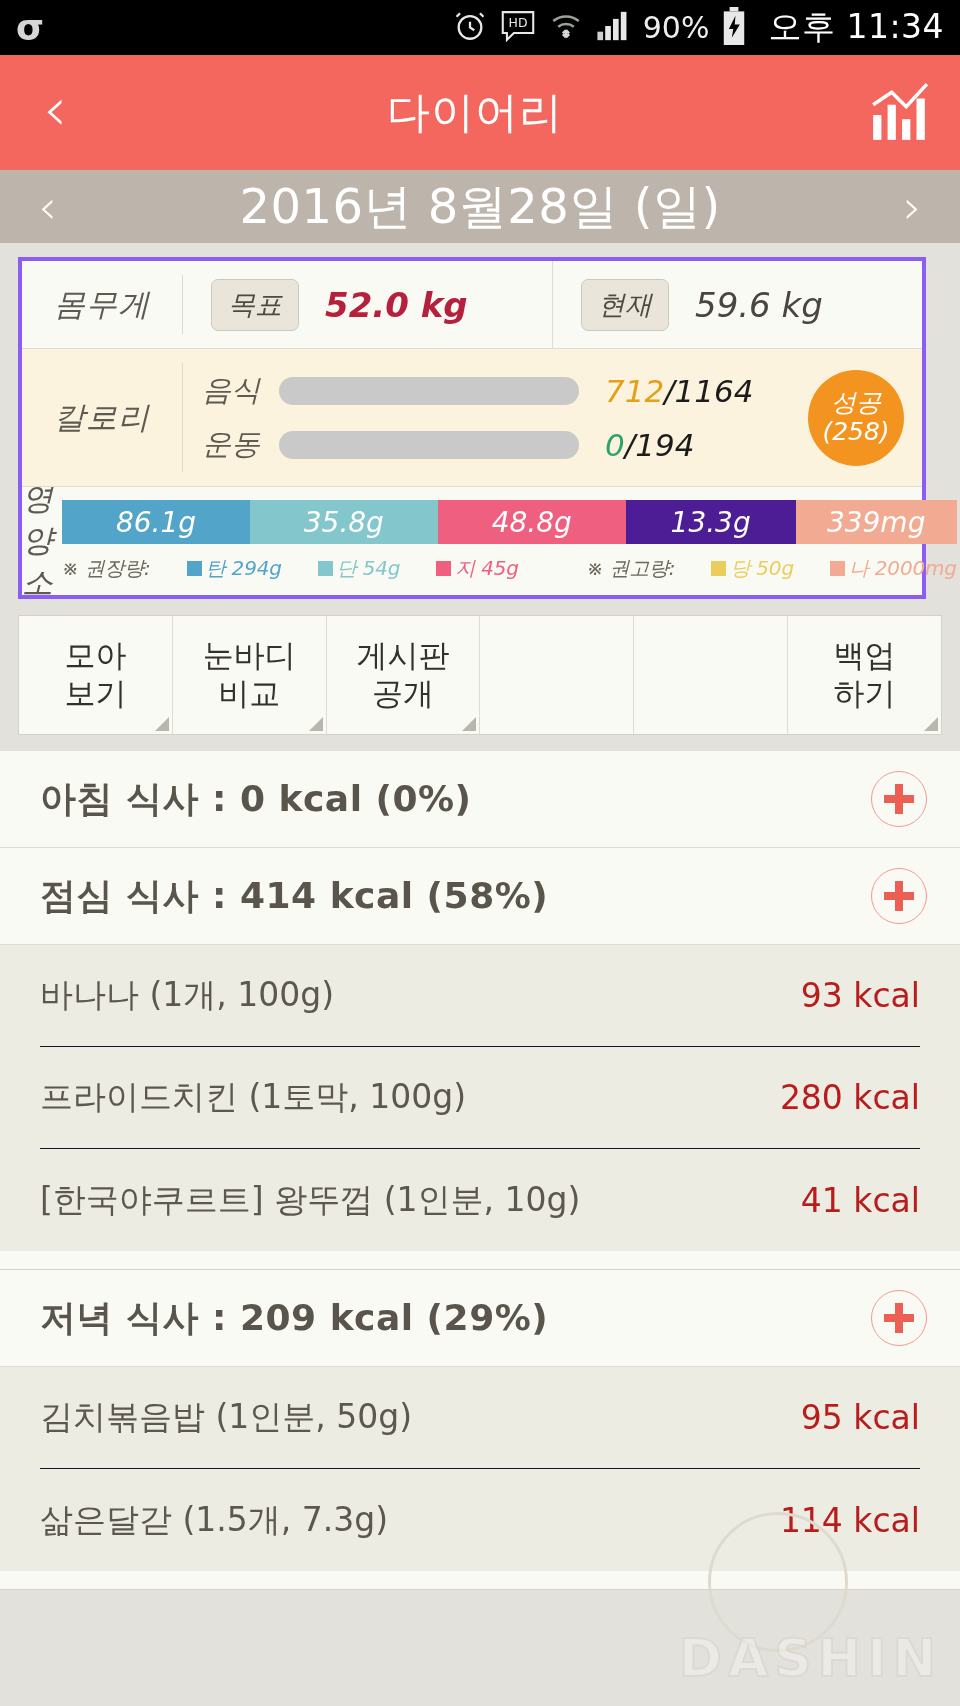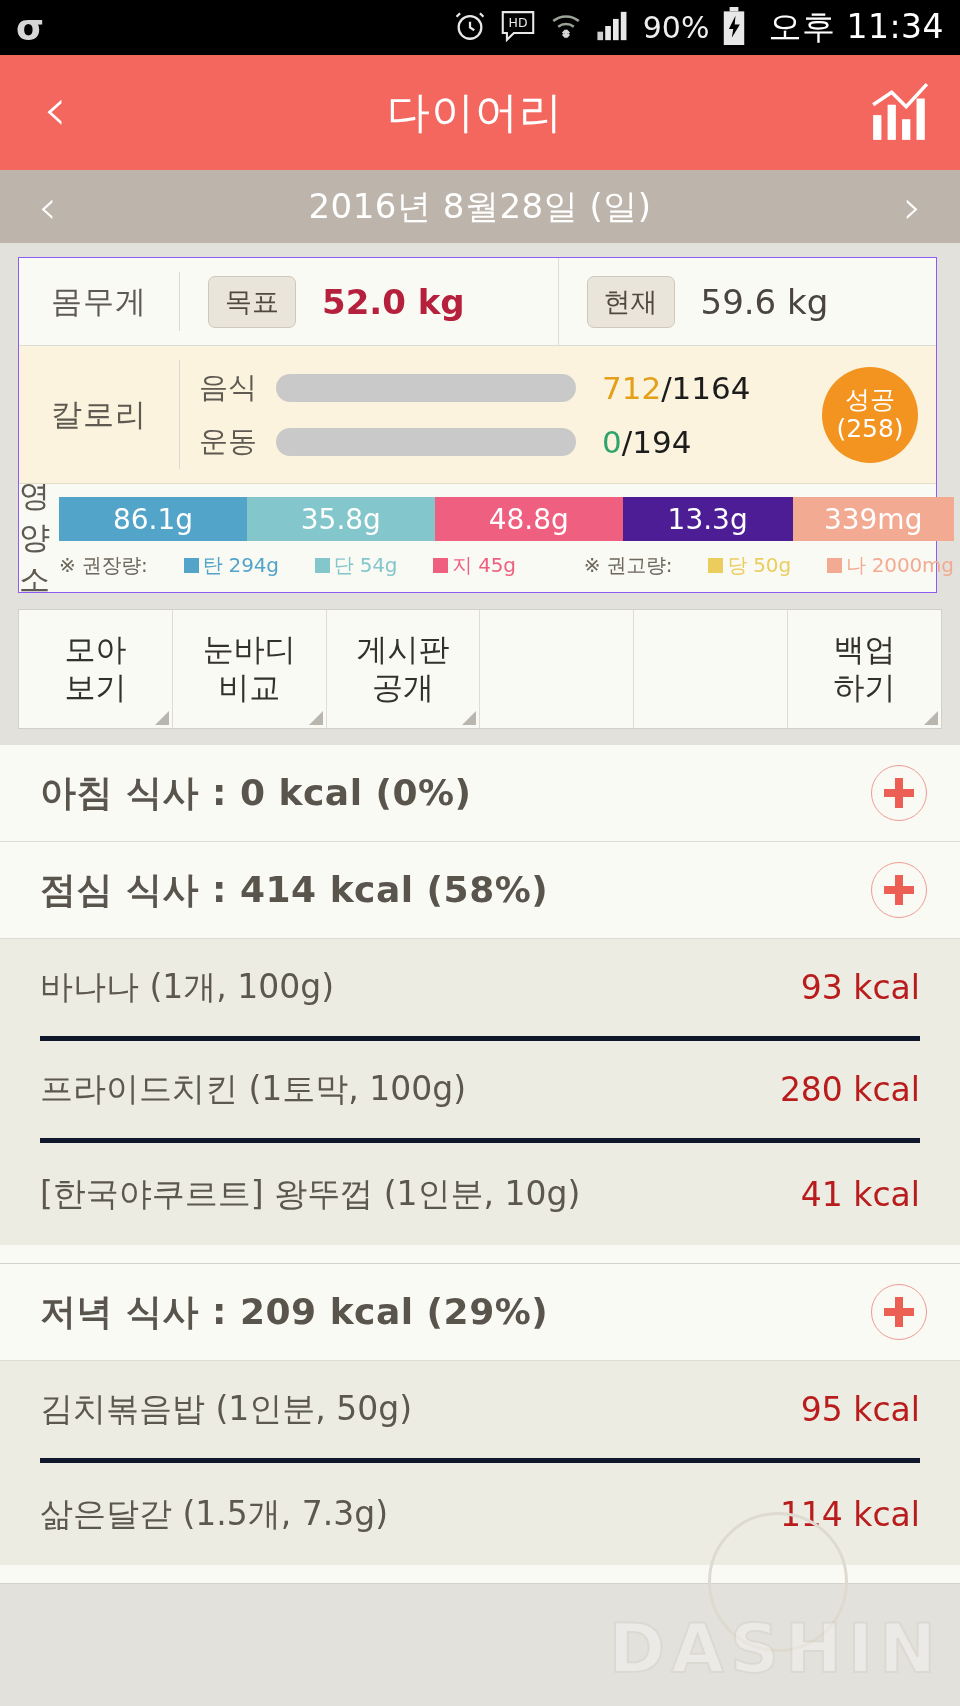--- a/index.html
+++ b/index.html
@@ -32,27 +32,28 @@
   .hd-back{ width:110px; display:flex; align-items:center; justify-content:center;
             color:#fff; font-size:60px; font-weight:300; line-height:1; padding-bottom:8px;}
   .hd-title{ flex:1; text-align:center; color:#fff; font-size:43px; letter-spacing:1px; }
   .hd-chart{ width:120px; display:flex; align-items:center; justify-content:center; }
 
   
   .datebar{
     height:73px; background:#bdb5ab; display:flex; align-items:center;
   }
   .db-arrow{ width:95px; text-align:center; color:#fff; font-size:46px; font-weight:300; line-height:1;}
-  .db-date{ flex:1; text-align:center; color:#fff; font-size:34px; letter-spacing:0.5px;}
+  .db-date{ flex:1; text-align:center; color:#fff; font-size:48px; letter-spacing:0.5px;}
 
   
   .card{
-    margin:14px 23px 0 18px;
-    border:1px solid #8b5cf6;
+    margin:14px 34px 0 18px;
+    border:4px solid #8b5cf6;
     background:#fafaf5;
+    font-style:italic;
   }
   .row-weight{
     display:flex; align-items:stretch; height:88px;
     border-bottom:1px solid #dedcd4;
   }
   .lbl-col{
     width:160px; display:flex; align-items:center; justify-content:center;
     font-size:31px; color:#5e5a52; letter-spacing:1px;
   }
   .vdiv{ width:1px; background:#dcd9d1; margin:14px 0; }
@@ -126,35 +127,35 @@
   .meal-title{ font-size:36px; color:#5a554c; font-weight:bold; letter-spacing:0.5px;}
   .plus{
     position:absolute; right:33px; top:50%; transform:translateY(-50%);
     width:56px; height:56px; border-radius:50%;
     border:1px solid #f09a93; display:flex; align-items:center; justify-content:center;
   }
   .plus svg{ display:block; }
   .food-block{ background:#edece3; padding:0 40px; }
   .food-row{
     display:flex; align-items:center; justify-content:space-between;
-    height:102px; border-bottom:5px solid #0f172a;
+    height:102px; border-bottom:1px solid #0f172a;
   }
   .food-row:last-child{ border-bottom:none; }
   .food-name{ font-size:33px; color:#5d584f; }
   .food-kcal{ font-size:33px; color:#b91c1c; }
   .blk-gap{ height:18px; background:#fafaf5; }
   .sep-line{ height:1px; background:#d5d2c9; }
 
   
   .watermark{
     position:absolute; right:18px; bottom:18px; pointer-events:none;
     opacity:0.30; user-select:none;
   }
   .wm-text{
-    font-size:68px; font-weight:bold; color:#ffffff; letter-spacing:6px;
+    font-size:52px; font-weight:bold; color:#ffffff; letter-spacing:6px;
     font-family:"DejaVu Sans", sans-serif;
     margin-left:12px;
     -webkit-text-stroke:2px #cfcabd;
   }
   .wm-globe{
     position:absolute; right:112px; bottom:54px;
     width:140px; height:140px; border-radius:50%;
     border:3px solid #dedacf;
   }
 </style>

